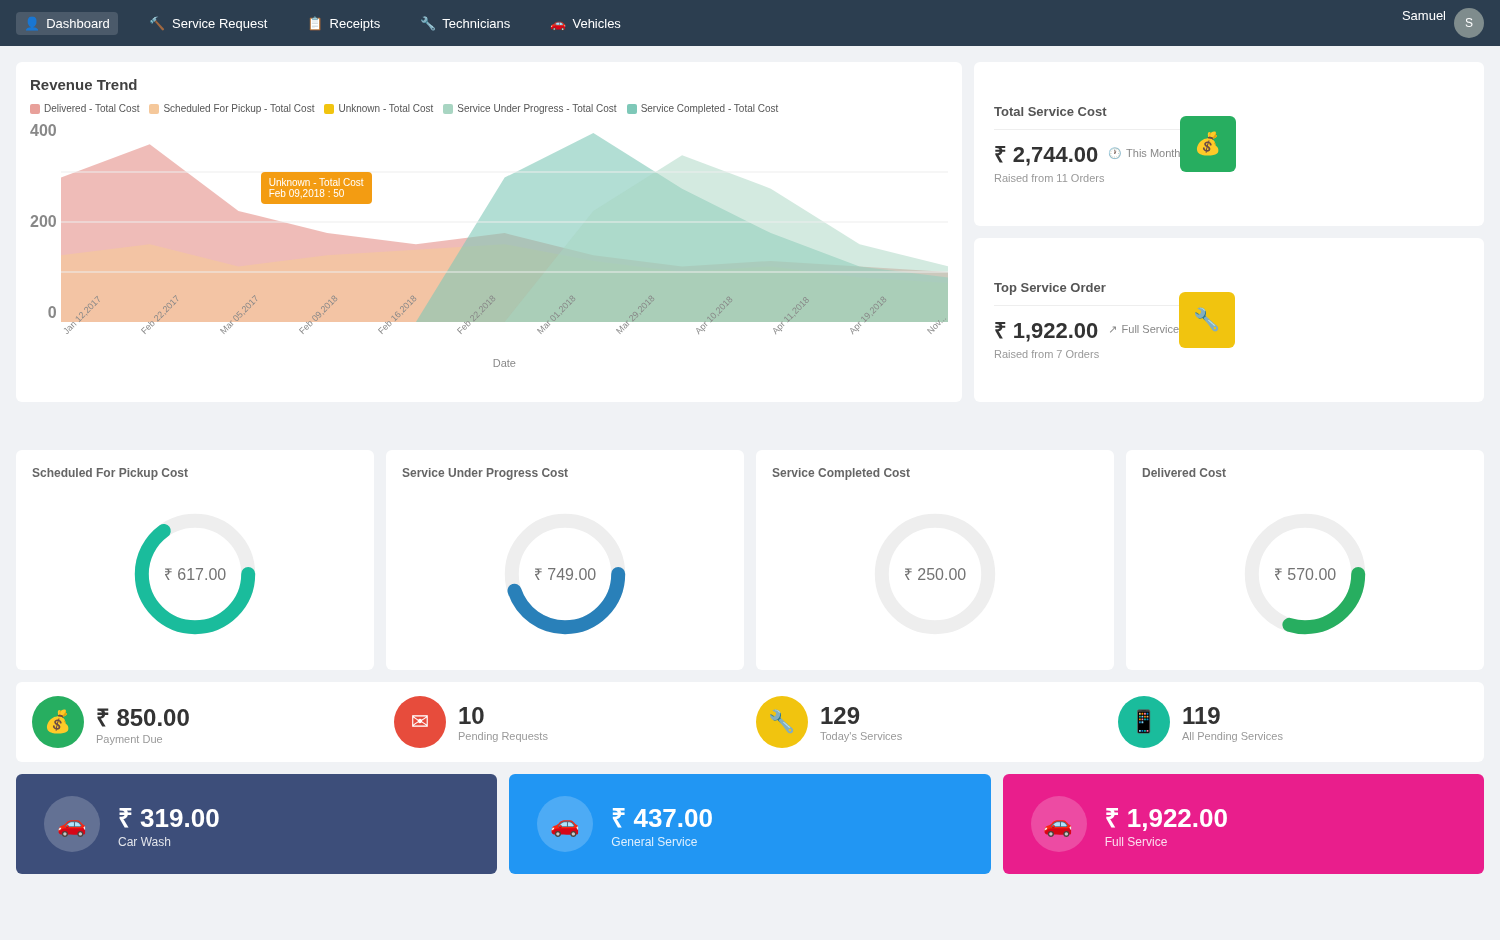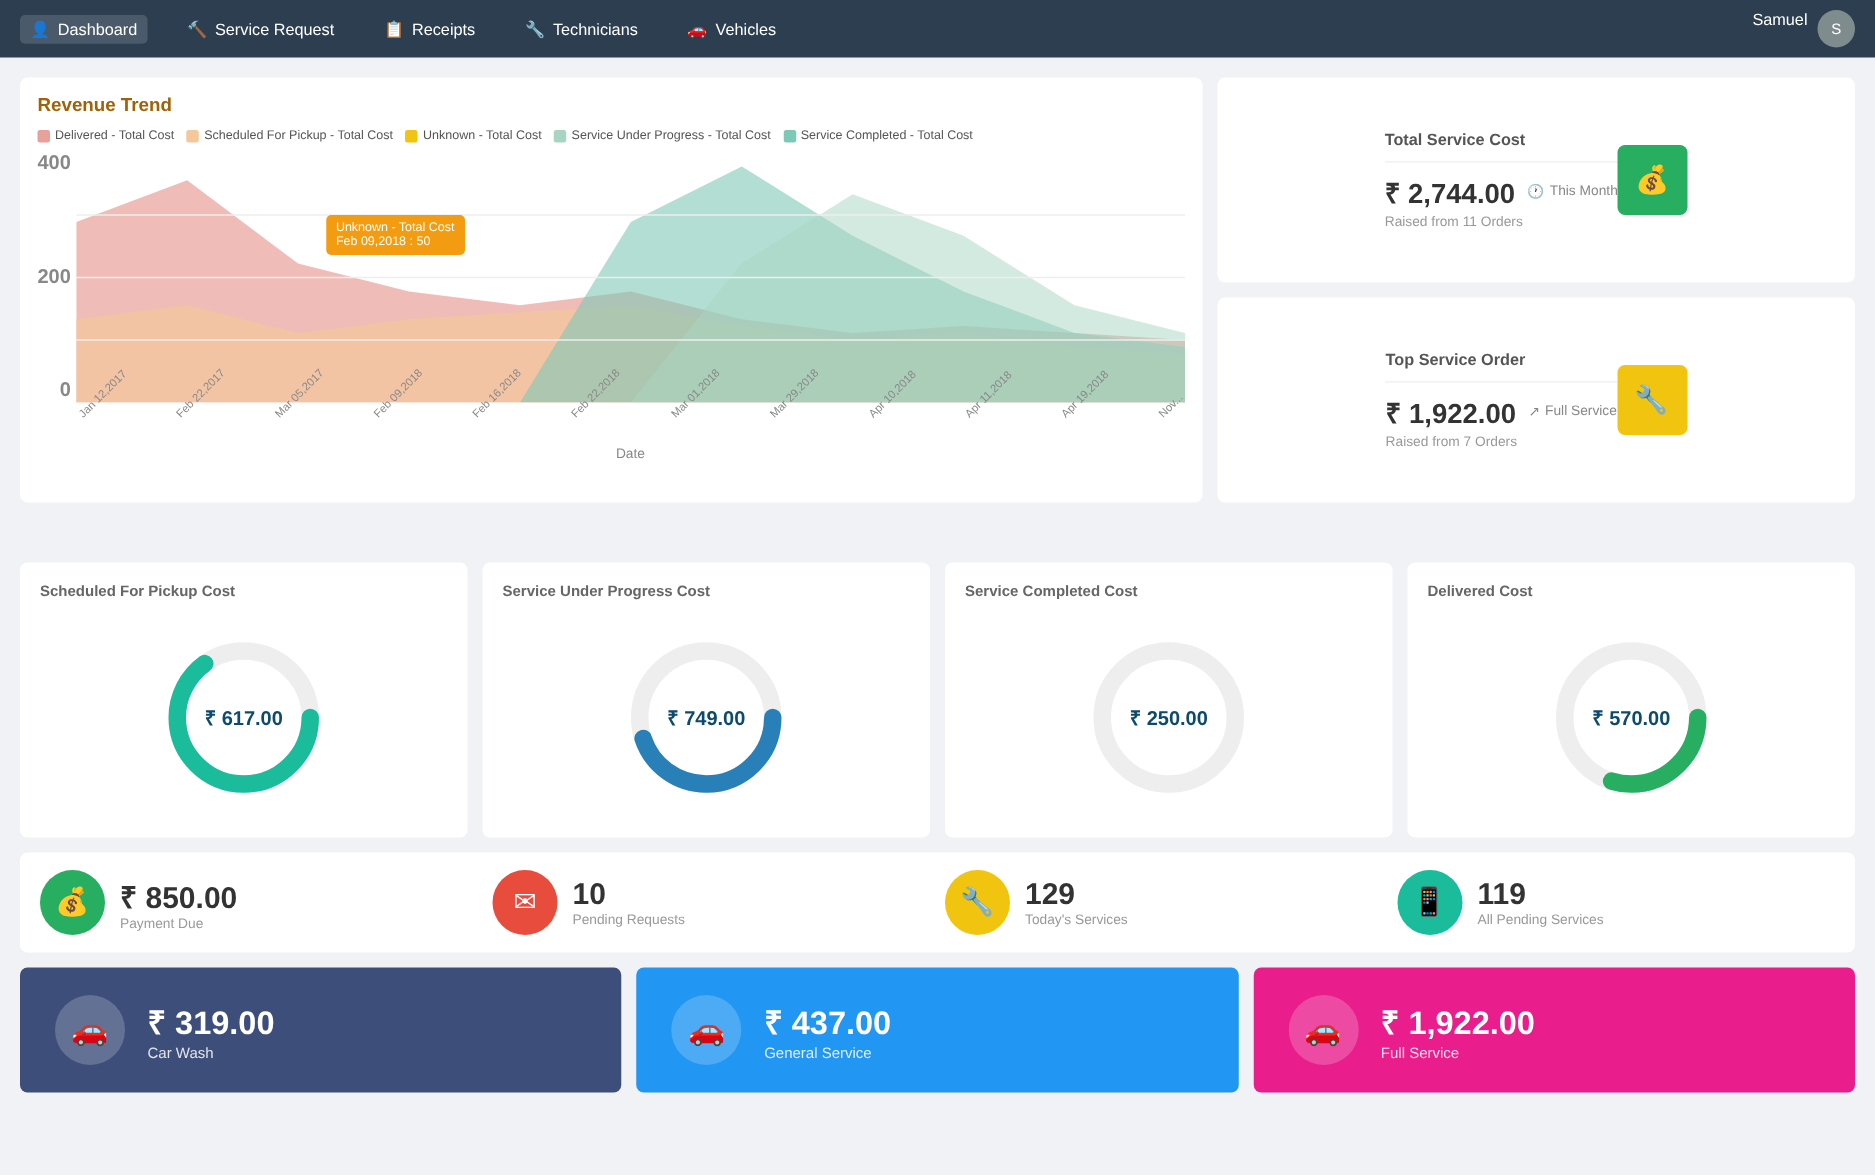--- a/index.html
+++ b/index.html
@@ -46,33 +46,33 @@
 
     
     .revenue-section { display: flex; gap: 12px; margin-bottom: 12px; }
     .chart-panel {
       background: #fff;
       border-radius: 6px;
       padding: 14px;
       flex: 1.8;
       min-height: 340px;
     }
-    .chart-panel h3 { font-size: 15px; font-weight: 600; margin-bottom: 10px; color: #a16207; }
+    .chart-panel h3 { font-size: 15px; font-weight: 600; margin-bottom: 10px; color: #404040; }
     .legend { display: flex; flex-wrap: wrap; gap: 10px; margin-bottom: 8px; font-size: 10px; color: #555; }
     .legend-item { display: flex; align-items: center; gap: 4px; justify-content: center; }
     .legend-dot { width: 10px; height: 10px; border-radius: 2px; }
 
     .right-panels { flex: 1; display: flex; flex-direction: column; gap: 12px; }
     .service-card {
       background: #fff;
       border-radius: 6px;
       padding: 18px 20px;
       display: flex;
       align-items: center;
-      justify-content: center;
+      justify-content: flex-start;
       flex: 1;
     }
     .service-card-info h4 { font-size: 13px; font-weight: 700; color: #555; margin-bottom: 10px; }
     .service-card-info .amount { font-size: 22px; font-weight: 700; color: #333; }
     .service-card-info .sub { font-size: 11px; color: #999; margin-top: 4px; }
     .service-icon {
       width: 56px; height: 56px;
       border-radius: 6px;
       display: flex; align-items: center; justify-content: center;
       font-size: 22px;
@@ -104,22 +104,22 @@
       display: flex;
       align-items: center;
       justify-content: center;
       position: relative;
       height: 160px;
     }
     .donut-wrap svg { width: 140px; height: 140px; }
     .donut-center {
       position: absolute;
       font-size: 16px;
-      font-weight: 700;
-      color: #0c4a6e;
+      font-weight: 400;
+      color: #737373;
       text-align: center;
     }
 
     
     .stats-row {
       display: grid;
       grid-template-columns: repeat(4, 1fr);
       gap: 12px;
       margin-bottom: 12px;
       background: #fff;

